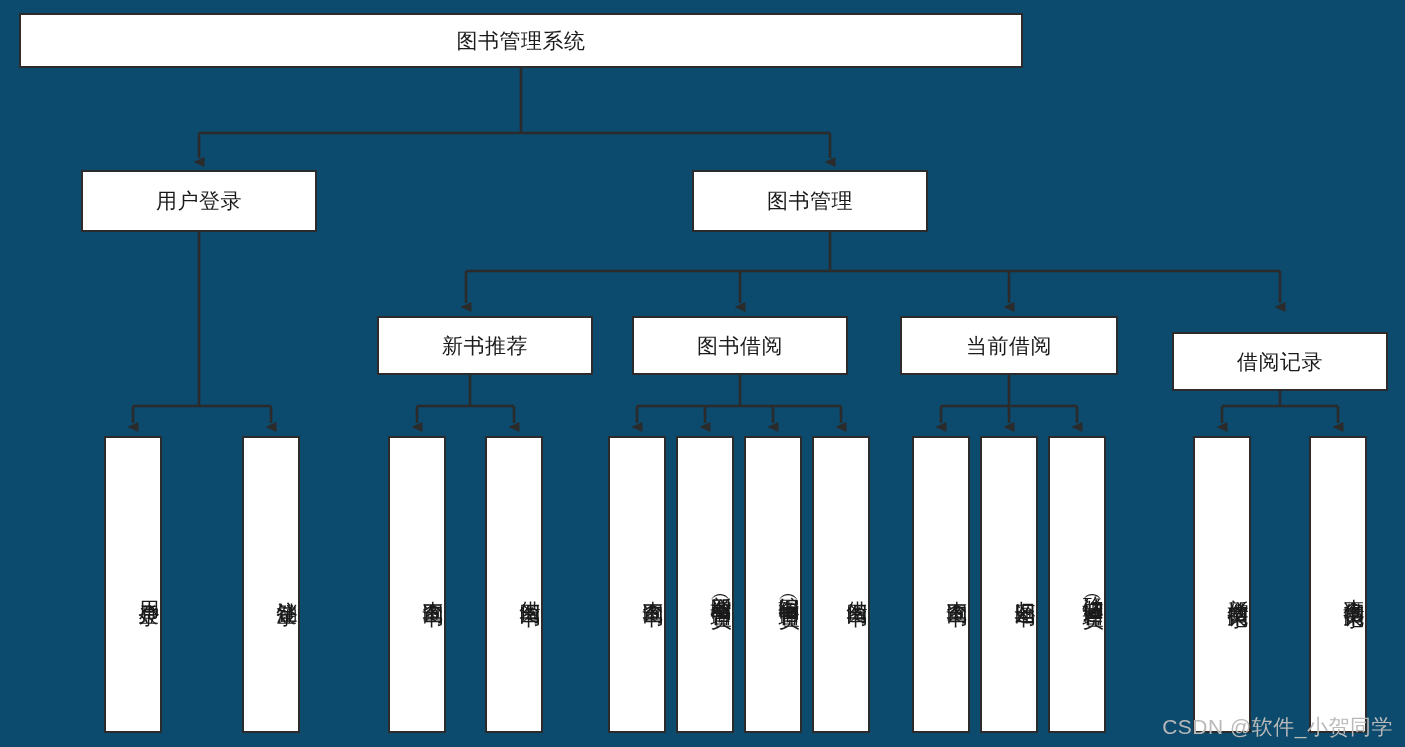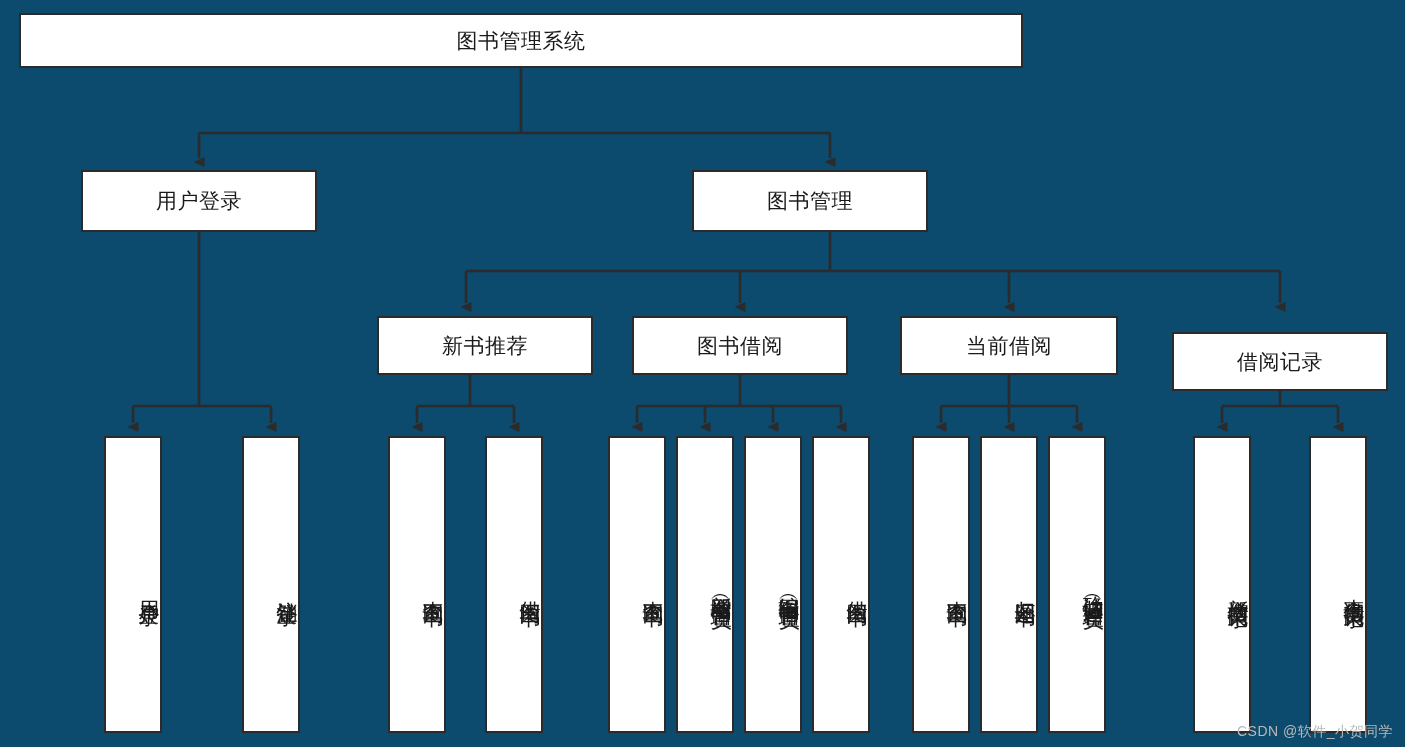--- a/index.html
+++ b/index.html
@@ -52,21 +52,21 @@
   .node.v .vlabel {
     writing-mode: vertical-rl;
     text-orientation: upright;
     display: block;
     white-space: nowrap;
   }
   #watermark {
     position: absolute;
     right: 12px;
     bottom: 6px;
-    font-size: 14px;
+    font-size: 21px;
     color: #b9b9b9;
     white-space: nowrap;
     letter-spacing: 0.5px;
   }
 </style>
 </head>
 <body>
 
 <div id="canvas">
 

